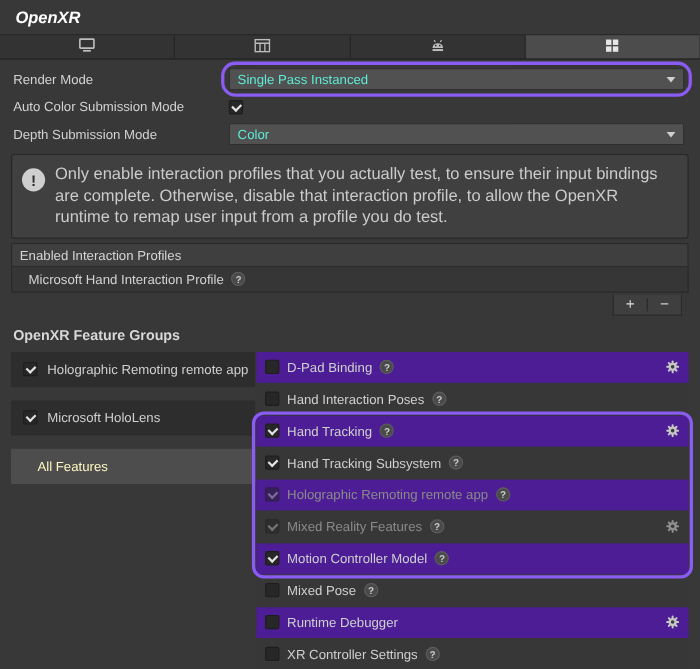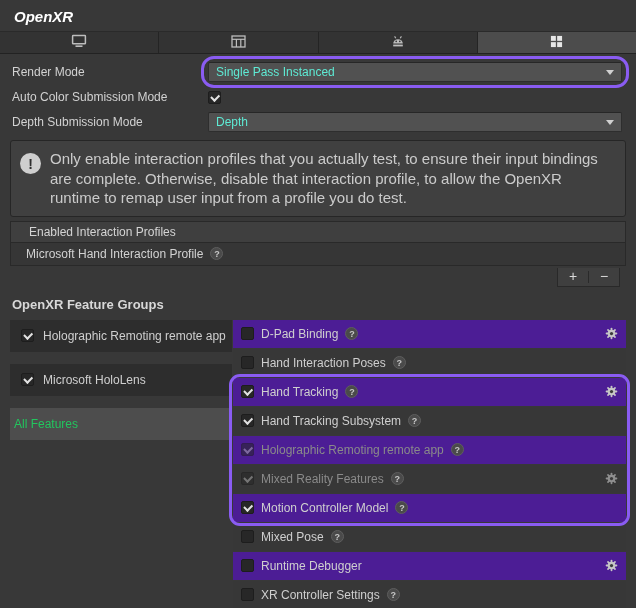--- a/index.html
+++ b/index.html
@@ -34,37 +34,37 @@
   .checkbox.checked::after { content:""; position:absolute; left:2px; top:2px; width:6px; height:3.5px;
     border-left:2px solid #e2e2e2; border-bottom:2px solid #e2e2e2; transform:rotate(-45deg); }
 
   .infobox { margin:8px 10px 0 10px; background:#404040; border:1px solid #262626; border-radius:3px;
     padding:8px 14px 8px 9px; display:flex; gap:9px; align-items:flex-start; }
   .info-icon { width:21px; height:21px; border-radius:50%; background:#cfcfcf; color:#2e2e2e; font-weight:bold; font-size:14px;
     display:flex; align-items:center; justify-content:center; flex:none; margin-top:4px; }
   .info-text { font-size:15px; line-height:1.3; color:#cbcbcb; }
 
   .profiles { margin:4px 10px 0 10px; }
-  .profiles-header { height:22px; background:#3f3f3f; border:1px solid #292929; display:flex; align-items:center; padding:0 18px; color:#d4d4d4; }
+  .profiles-header { height:22px; background:#3f3f3f; border:1px solid #292929; display:flex; align-items:center; padding:0 7px; color:#d4d4d4; }
   .profile-row { height:23px; background:#363636; border:1px solid #292929; border-top:none; display:flex; align-items:center; padding:0 7px 0 15px;text-align:right; }
 
   .help { width:13px; height:13px; border-radius:50%; background:#4a4a4a; border:1px solid #5e5e5e; color:#c8c8c8;
     font-size:9px; font-weight:bold; display:inline-flex; align-items:center; justify-content:center; margin-left:7px; flex:none; }
 
   .pm-wrap { display:flex; justify-content:flex-end; padding-right:16px; margin-top:2px; }
   .pm-bar { display:flex; align-items:center; background:#3f3f3f; border:1px solid #292929; border-top:none; height:19px; }
   .pm-btn { width:30px; text-align:center; color:#dadada; font-size:14px; line-height:17px; cursor:default; }
   .pm-sep { width:1px; height:12px; background:#2a2a2a; }
 
   .fg-title { font-size:13px; font-weight:bold; color:#d8d8d8; margin:10px 0 8px 12px; }
 
   .columns { display:flex; margin:0 10px; gap:1px; position:relative; align-items:flex-start; }
   .group-col { width:222px; flex:none; }
   .group-row { height:32px; background:#2d2d2d; display:flex; align-items:center; gap:9px; padding-left:11px; margin-bottom:12px; color:#cfcfcf; }
-  .group-row.selected { background:#4d4d4d; color:#22c55e; padding-left:4px; }
+  .group-row.selected { background:#4d4d4d; color:#fef9c3; padding-left:24px; }
   .feature-col { flex:1; position:relative; }
   .feature-row { height:28px; display:flex; align-items:center; padding:0 8px; margin-bottom:1px; background:#4c1d95; color:#cfcfcf; }
   .feature-row.alt { background:#373737; }
   .feature-row.disabled { color:#8a8a8a; }
   .feature-row.disabled .checkbox { opacity:.55; }
   .feature-row.disabled .checkbox.checked::after { border-color:#a8a8a8; }
   .feature-row .row-label { margin-left:7px; }
   .gear { margin-left:auto; display:flex; align-items:center; }
   .partial-row { height:8px; background:#3b3b3b; margin-top:2px; }
 </style>
@@ -122,21 +122,21 @@
   <div class="srow cb-row">
     <span class="label">Auto Color Submission Mode</span>
     <div class="control">
       <span class="checkbox checked"></span>
     </div>
   </div>
   <div class="srow">
     <span class="label">Depth Submission Mode</span>
     <div class="control">
       <div class="dropdown">
-        <span>Depth</span>
+        <span>Color</span>
         <span class="caret"></span>
       </div>
     </div>
   </div>
 </div>
 
 <div class="infobox">
   <span class="info-icon">!</span>
   <span class="info-text">Only enable interaction profiles that you actually test, to ensure their input bindings are complete. Otherwise, disable that interaction profile, to allow the OpenXR runtime to remap user input from a profile you do test.</span>
 </div>

